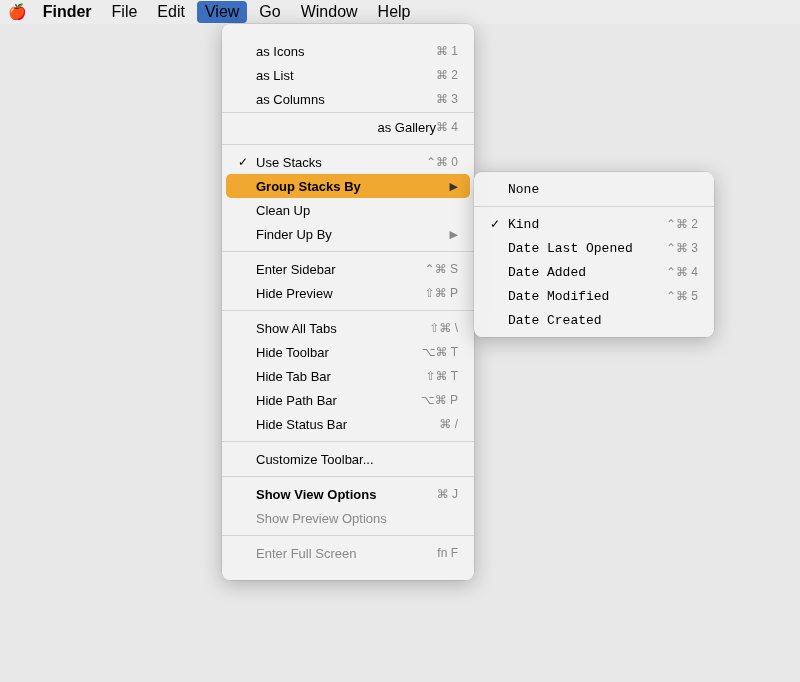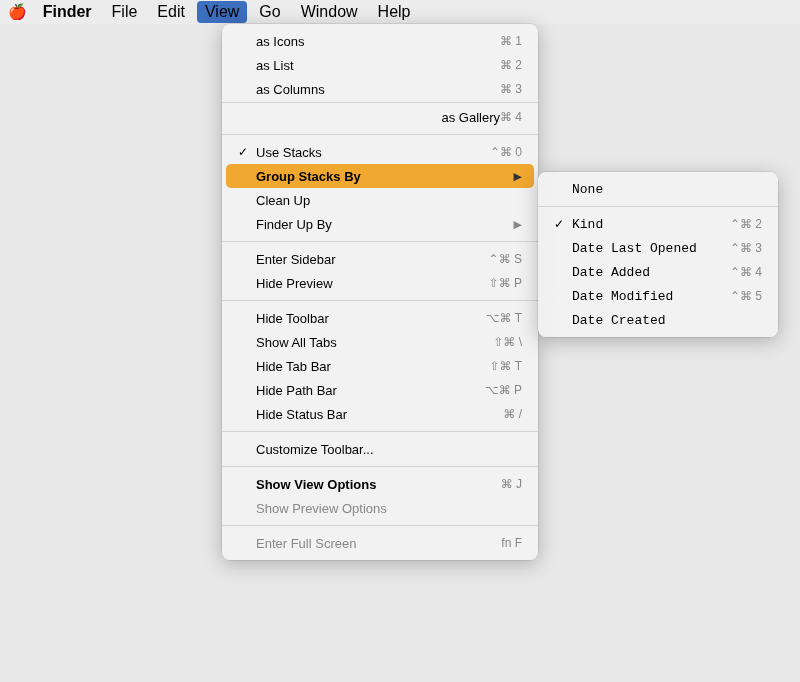--- a/index.html
+++ b/index.html
@@ -53,22 +53,22 @@
       flex-direction: row;
       align-items: flex-start;
       z-index: 100;
     }
 
     
     .main-menu {
       background: rgba(242, 242, 242, 0.97);
       border-radius: 8px;
       box-shadow: 0 4px 20px rgba(0,0,0,0.25), 0 0 0 0.5px rgba(0,0,0,0.15);
-      padding: 5px 0;
-      width: 316px;
+      padding: 15px 0;
+      width: 252px;
       backdrop-filter: blur(20px);
     }
 
     .menu-item {
       display: flex;
       align-items: center;
       padding: 3px 16px;
       height: 24px;
       cursor: default;
       position: relative;
@@ -244,28 +244,28 @@
       <span class="menu-item-label">Hide Preview</span>
       <span class="menu-shortcut">⇧⌘ P</span>
     </div>
 
     <div style="height:5px;"></div>
     <div style="height:1px;background:rgba(0,0,0,0.12);"></div>
     <div style="height:5px;"></div>
 
     <div class="menu-item">
       <span class="checkmark"></span>
+      <span class="menu-item-label">Show All Tabs</span>
+      <span class="menu-shortcut">⇧⌘ \</span>
+    </div>
+
+    <div class="menu-item">
+      <span class="checkmark"></span>
       <span class="menu-item-label">Hide Toolbar</span>
       <span class="menu-shortcut">⌥⌘ T</span>
-    </div>
-
-    <div class="menu-item">
-      <span class="checkmark"></span>
-      <span class="menu-item-label">Show All Tabs</span>
-      <span class="menu-shortcut">⇧⌘ \</span>
     </div>
 
     <div class="menu-item">
       <span class="checkmark"></span>
       <span class="menu-item-label">Hide Tab Bar</span>
       <span class="menu-shortcut">⇧⌘ T</span>
     </div>
 
     <div class="menu-item">
       <span class="checkmark"></span>

